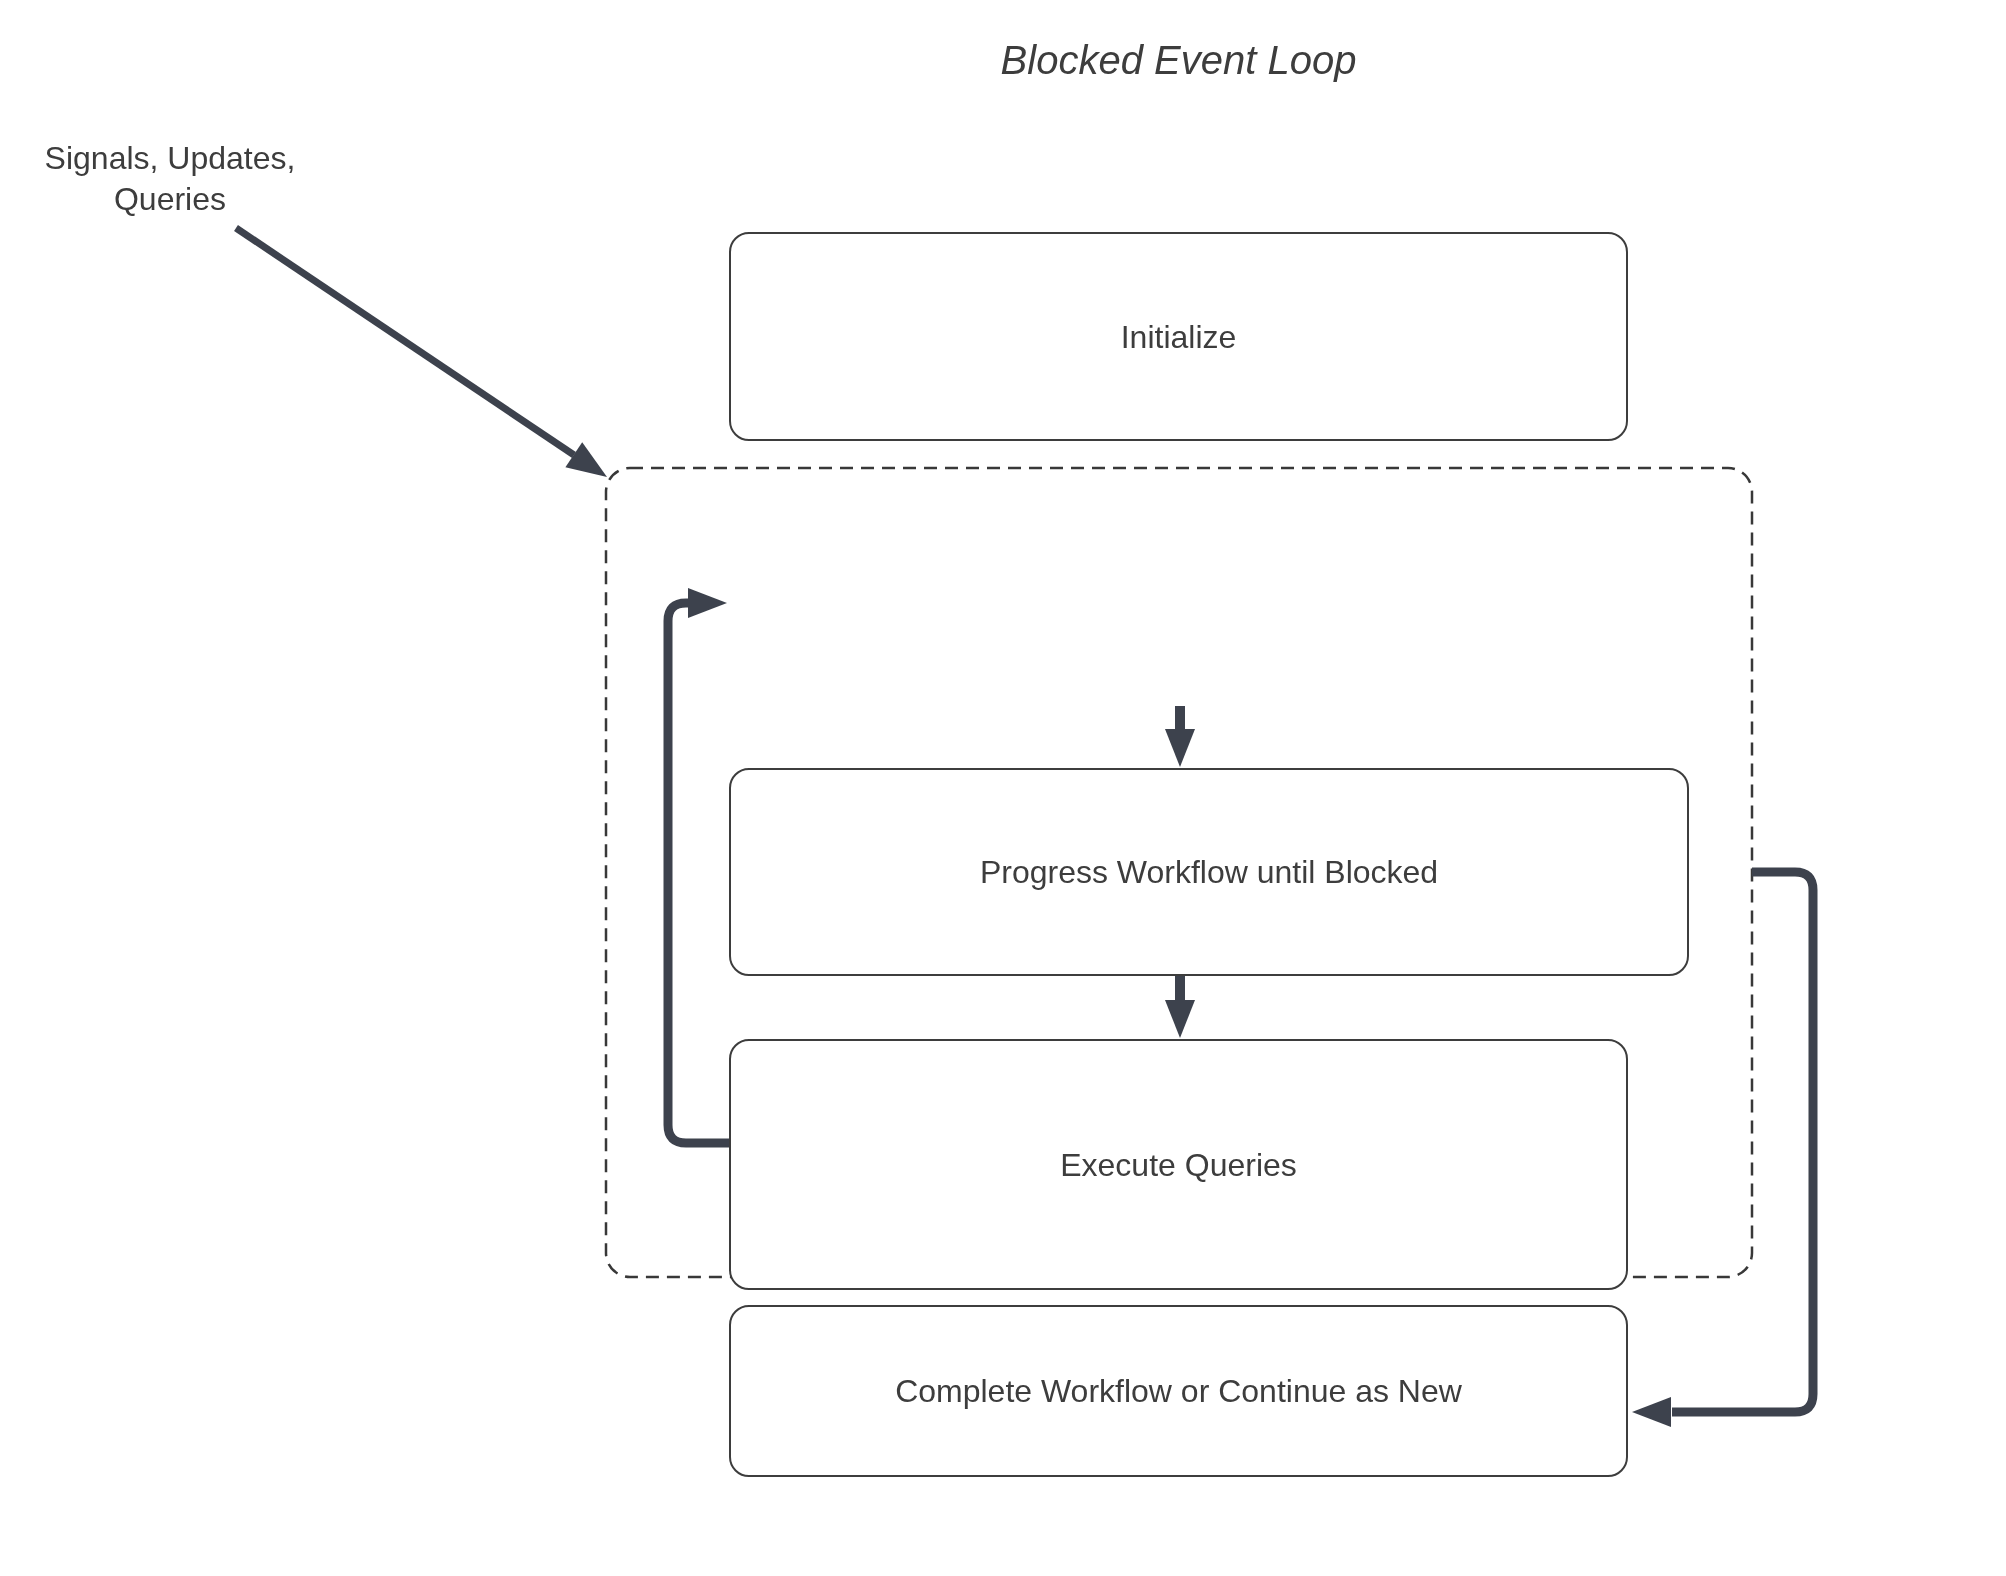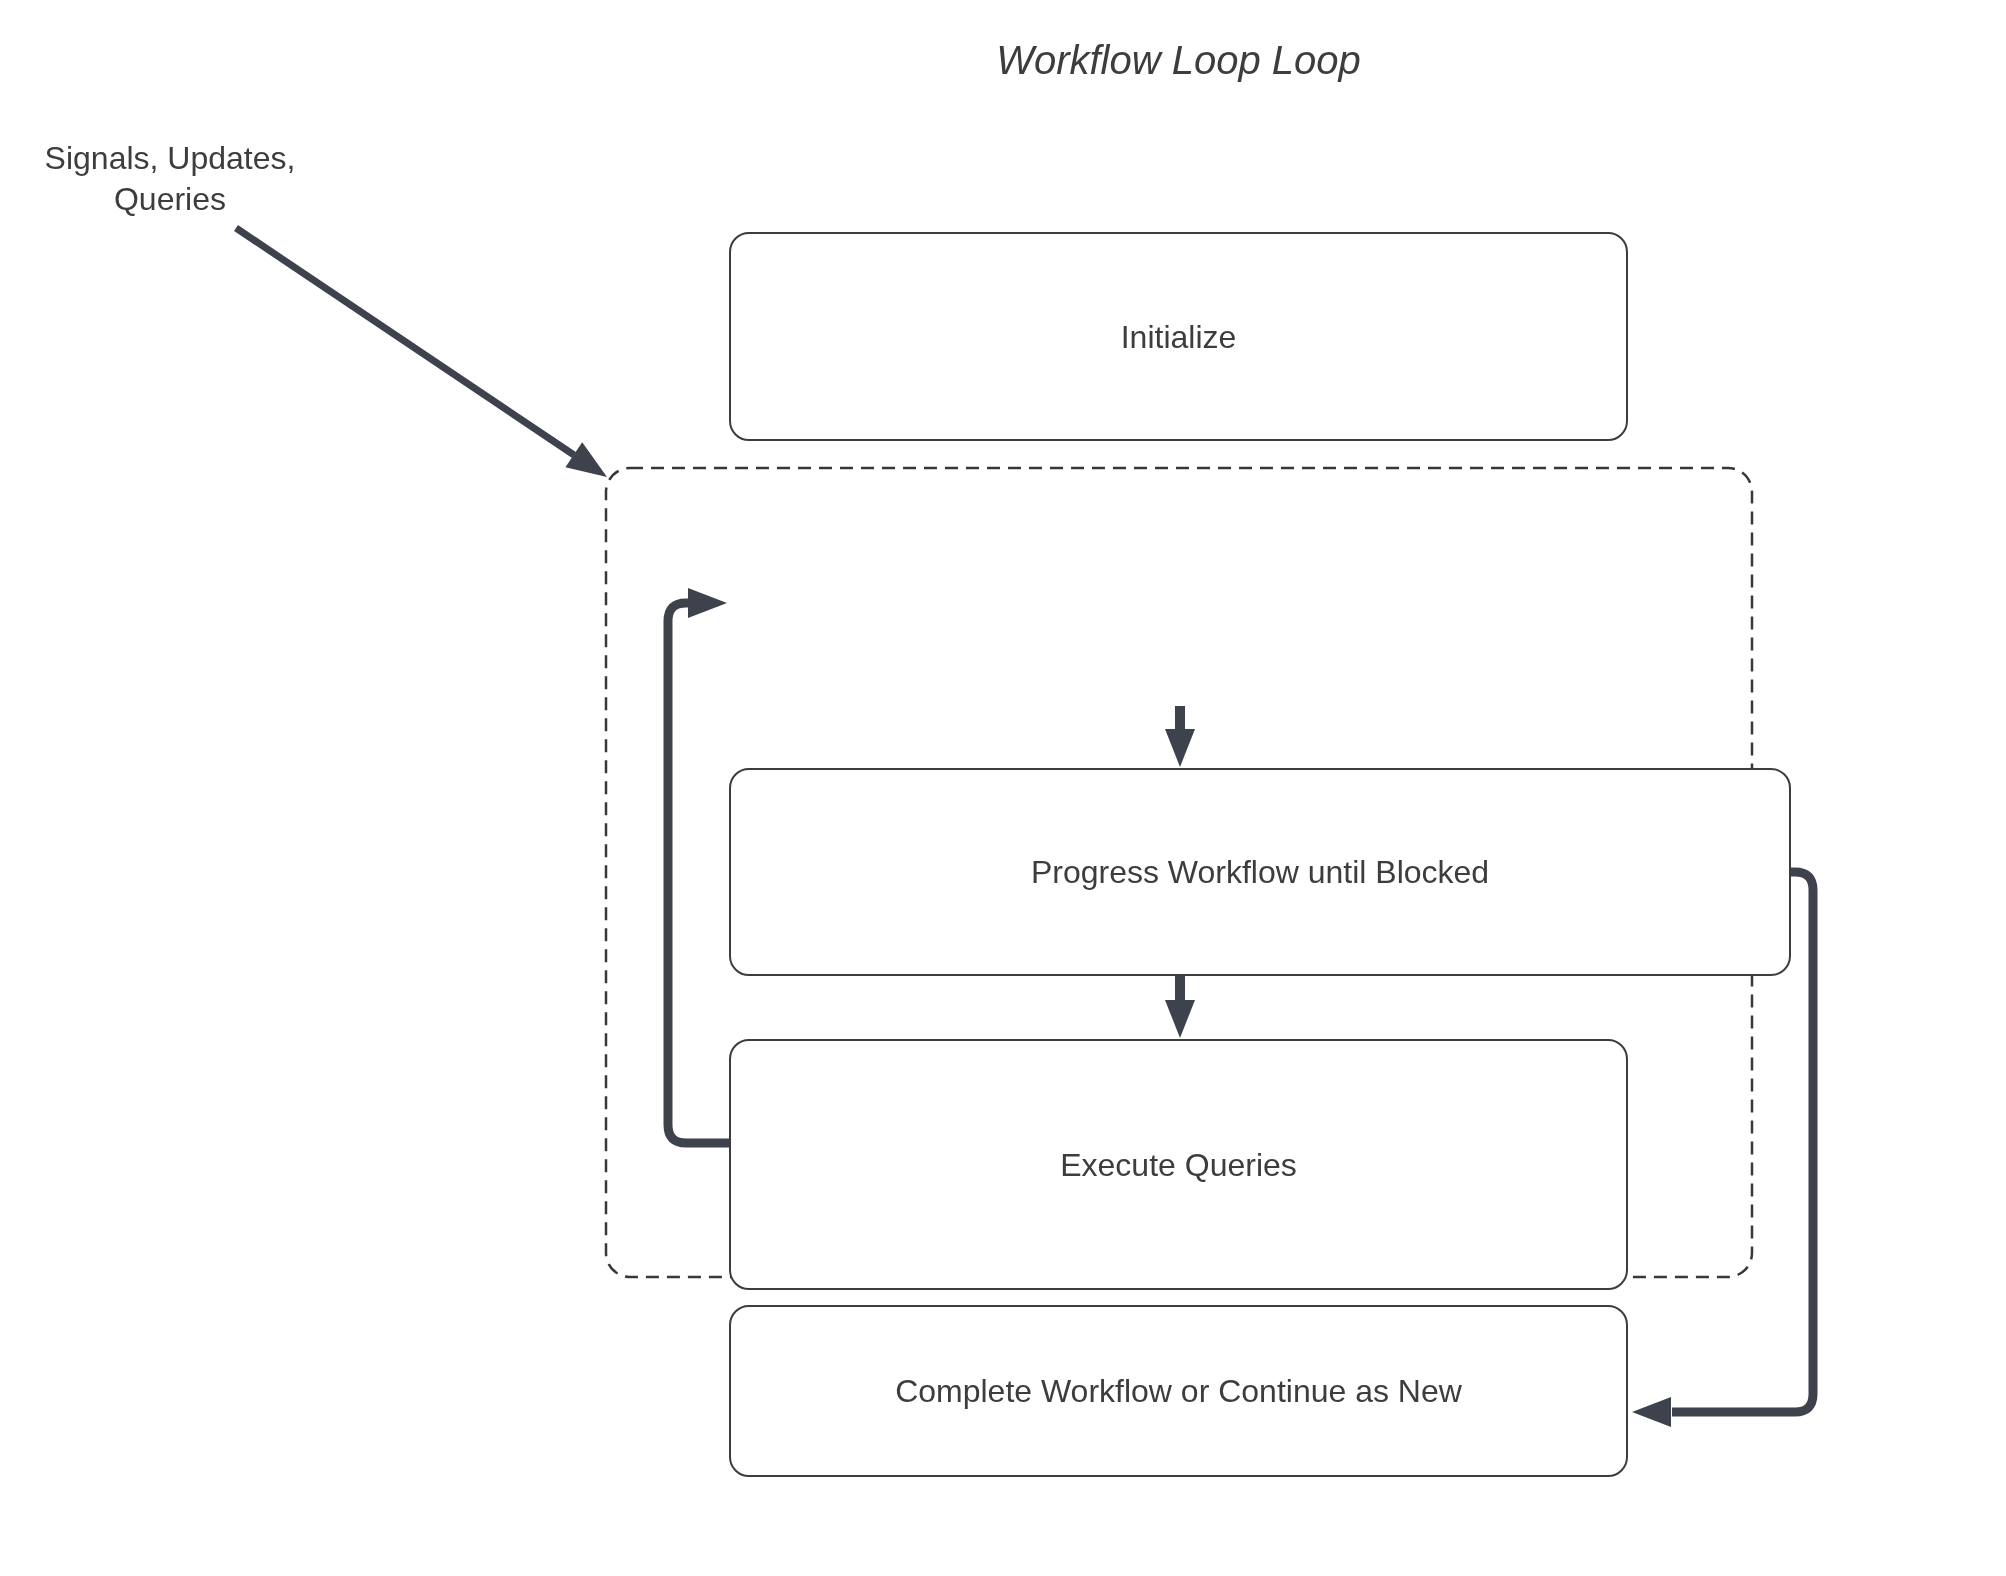--- a/index.html
+++ b/index.html
@@ -44,36 +44,36 @@
     display:flex;
     align-items:center;
     justify-content:center;
     text-align:center;
     font-size:32px;
     line-height:40px;
     padding:0 30px;
   }
   #node-initialize        {left:729px; top:232px;  width:899px; height:209px;text-align:right;}
   #node-progress-signals  {left:729px; top:500px;  width:899px; height:208px;}
-  #node-progress-workflow {left:729px; top:768px;  width:1062px; height:208px;}
+  #node-progress-workflow {left:729px; top:768px;  width:960px; height:208px;}
   #node-execute-queries   {left:729px; top:1039px; width:899px; height:251px;}
   #node-complete          {left:729px; top:1305px; width:899px; height:172px;}
   .arrow-layer{
     position:absolute;
     left:0; top:0;
     width:2006px; height:1576px;
     pointer-events:none;
   }
 </style>
 </head>
 <body>
 
 <div class="canvas">
 
-  <div class="diagram-title">Workflow Loop Loop</div>
+  <div class="diagram-title">Blocked Event Loop</div>
 
   <div class="annotation">Signals, Updates,
 Queries</div>
 
   <svg class="arrow-layer" viewBox="0 0 2006 1576" xmlns="http://www.w3.org/2000/svg">
 
     <rect x="606" y="468" width="1146" height="809" rx="24" fill="none" stroke="var(--dashed-border)" stroke-width="2.5" stroke-dasharray="13 8"></rect>
 
     <g>
       <line x1="236" y1="228" x2="574" y2="455" stroke="var(--arrow)" stroke-width="7"></line>

